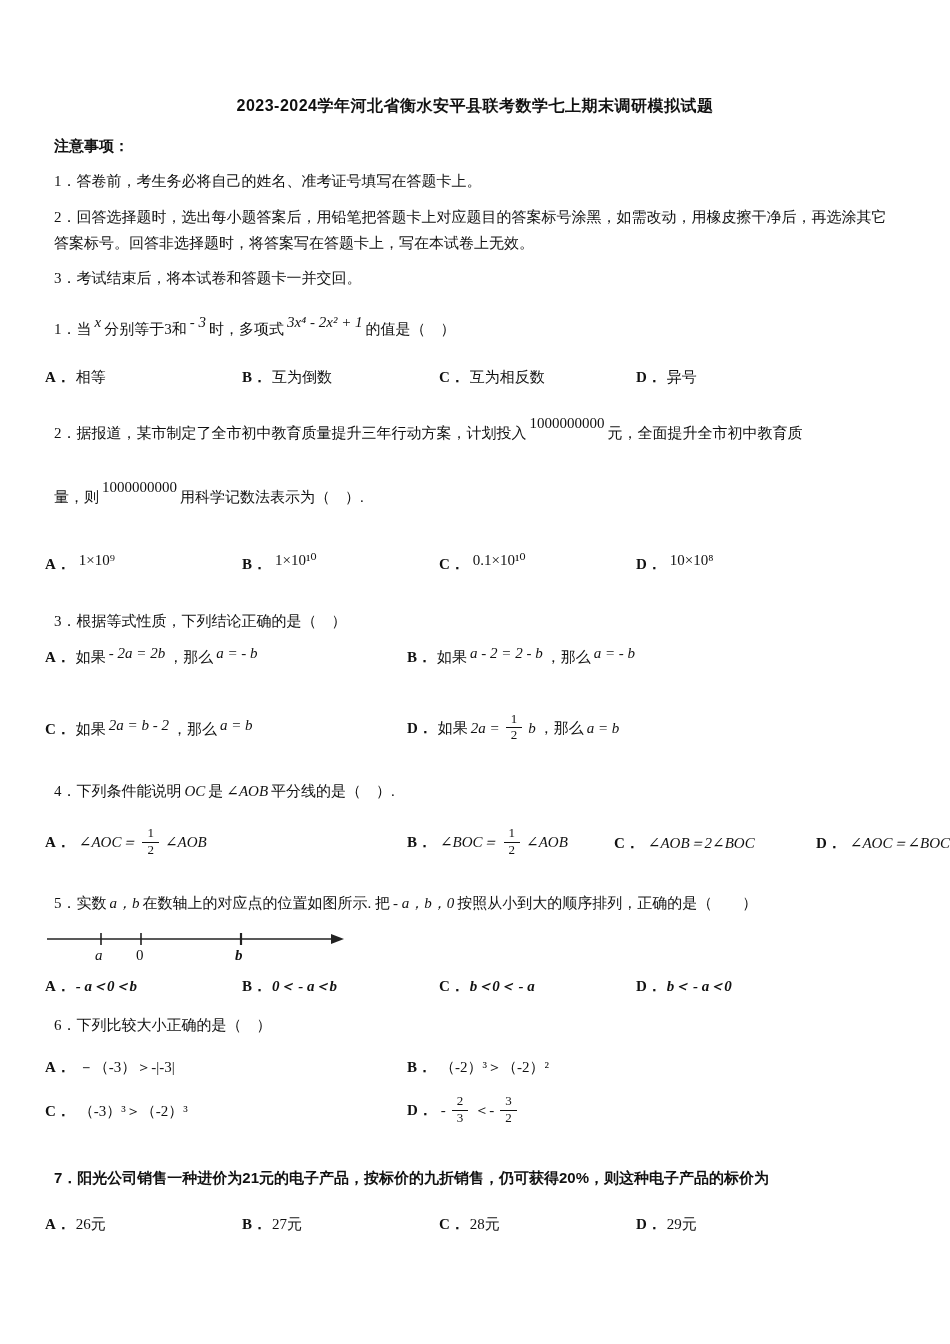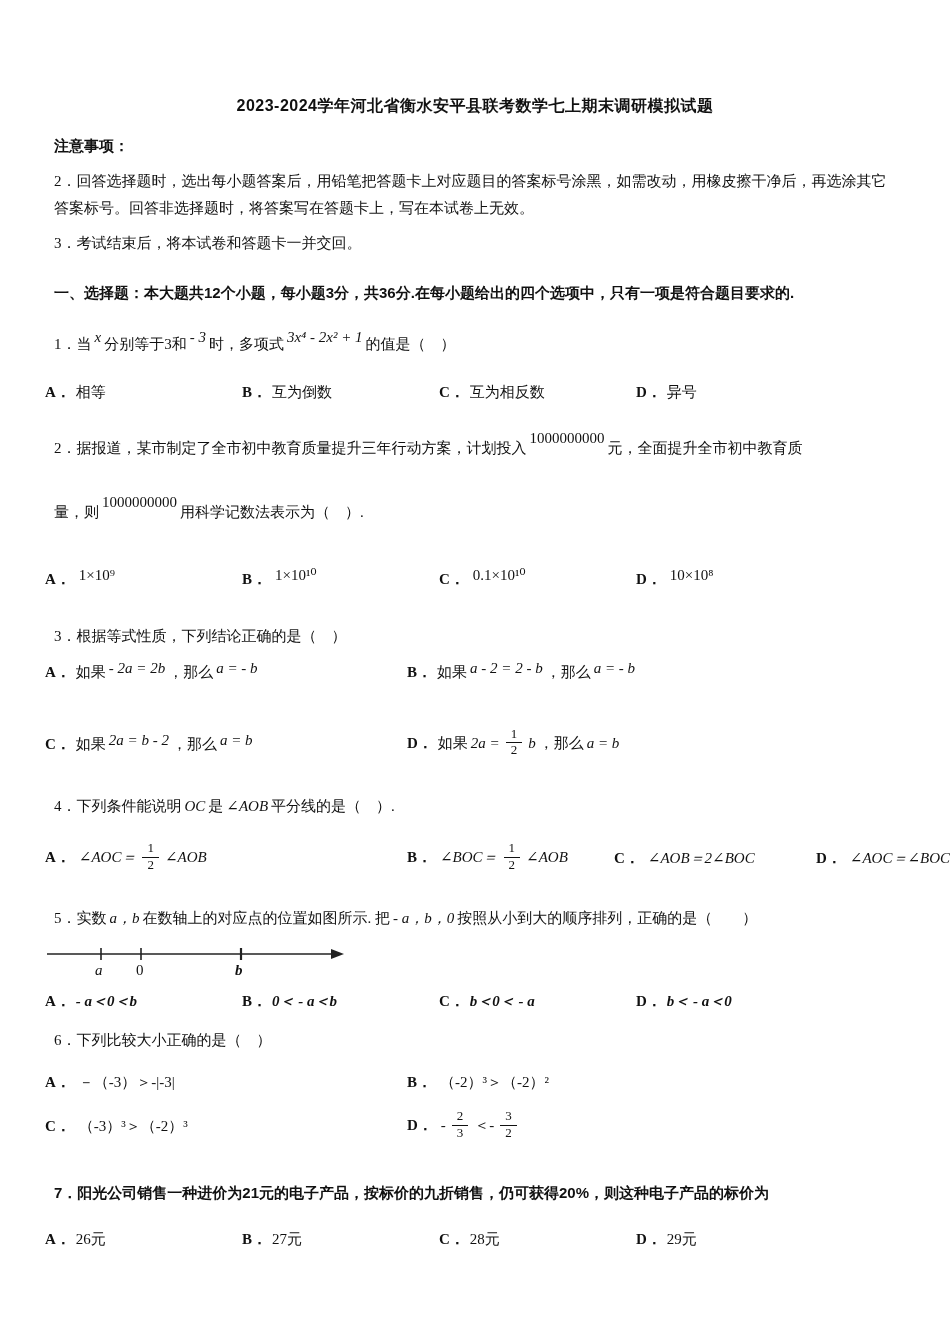--- a/index.html
+++ b/index.html
@@ -41,25 +41,25 @@
 </style>
 </head>
 <body>
 
 <div class="page">
 
   <h1 class="title">2023-2024学年河北省衡水安平县联考数学七上期末调研模拟试题</h1>
 
   <div>
     <p class="h-bold">注意事项：</p>
+    <p>1．答卷前，考生务必将自己的姓名、准考证号填写在答题卡上。</p>
     <p>2．回答选择题时，选出每小题答案后，用铅笔把答题卡上对应题目的答案标号涂黑，如需改动，用橡皮擦干净后，再选涂其它答案标号。回答非选择题时，将答案写在答题卡上，写在本试卷上无效。</p>
     <p>3．考试结束后，将本试卷和答题卡一并交回。</p>
   </div>
 
-  <p class="h-bold" style="margin-top:24px">一、选择题：本大题共12个小题，每小题3分，共36分.在每小题给出的四个选项中，只有一项是符合题目要求的.</p>
 
   <div>
     <p class="stem" style="margin-top:26px"><span>1．当</span><span class="m sup">x</span><span>分别等于3和</span><span class="m sup">- 3</span><span>时，多项式</span><span class="m sup">3x⁴ - 2x² + 1</span><span>的值是（　）</span></p>
     <div class="opts cols4" style="margin-top:20px">
       <span class="opt"><b class="lab">A．</b><span>相等</span></span>
       <span class="opt"><b class="lab">B．</b><span>互为倒数</span></span>
       <span class="opt"><b class="lab">C．</b><span>互为相反数</span></span>
       <span class="opt"><b class="lab">D．</b><span>异号</span></span>
     </div>
   </div>

